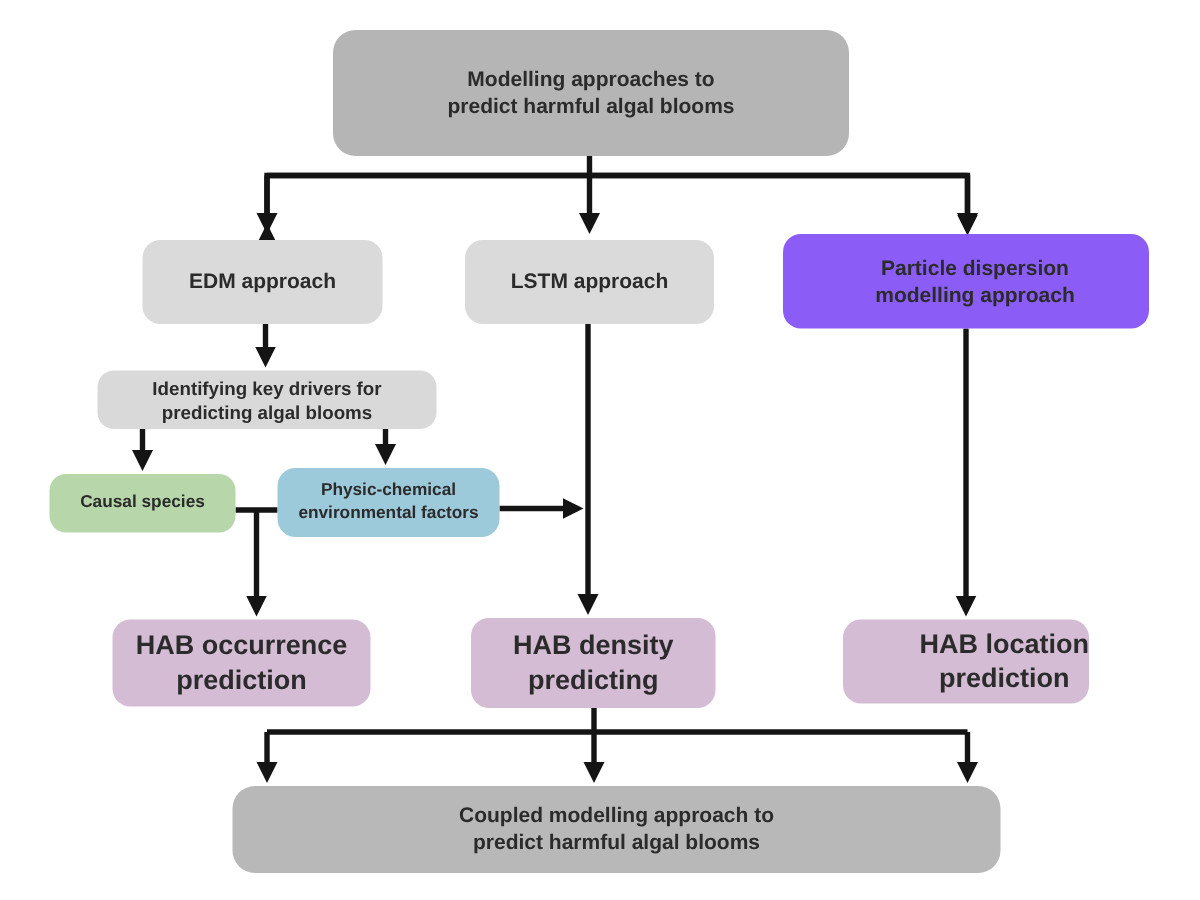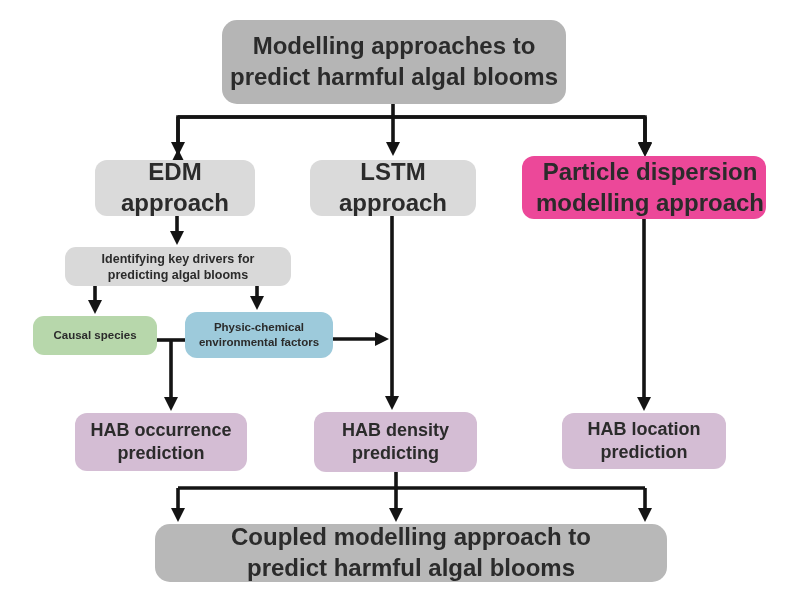--- a/index.html
+++ b/index.html
@@ -29,21 +29,21 @@
     text-align: center;
     font-weight: bold;
     color: #2b2b2b;
     white-space: pre-line;
     line-height: 1.28;
     box-sizing: border-box;
   }
   .r14 { border-radius: 15px; }
   .r12 { border-radius: 12px; }
   .r10 { border-radius: 11px; }
-  .fs19 { font-size: 24px; }
+  .fs19 { font-size: 14px; }
   .fs18 { font-size: 18px; }
   .fs12 { font-size: 12.5px; }
   .fs11 { font-size: 11.5px; }
 
   
   #n-root        { left: 222px; top: 20px;  width: 344px; height: 84px; }
   #n-edm         { left: 95px;  top: 160px; width: 160px; height: 56px; }
   #n-lstm        { left: 310px; top: 160px; width: 166px; height: 56px; }
   #n-particle    { left: 522px; top: 156px; width: 244px; height: 63px; }
   #n-identifying { left: 65px;  top: 247px; width: 226px; height: 39px; }
@@ -106,21 +106,21 @@
   </div>
 
   <div class="node r12 fs19" id="n-edm" style="background-color: rgb(218, 218, 218);">
     <span>EDM approach</span>
   </div>
 
   <div class="node r12 fs19" id="n-lstm" style="background-color: rgb(218, 218, 218); text-align: center;">
     <span>LSTM approach</span>
   </div>
 
-  <div class="node r12 fs19" id="n-particle" style="background-color: #ec4899; padding-left: 12px;">
+  <div class="node r12 fs19" id="n-particle" style="background-color: #8b5cf6; padding-left: 12px;">
     <span>Particle dispersion
 modelling approach</span>
   </div>
 
   <div class="node r10 fs11" id="n-causal" style="background-color: rgb(183, 215, 171);">
     <span>Causal species</span>
   </div>
 
   <div class="node r10 fs12" id="n-identifying" style="background-color: rgb(217, 217, 217);">
     <span>Identifying key drivers for
@@ -135,21 +135,21 @@
   <div class="node r12 fs18" id="n-hab-occurrence" style="background-color: rgb(212, 189, 212);">
     <span>HAB occurrence
 prediction</span>
   </div>
 
   <div class="node r12 fs18" id="n-hab-density" style="background-color: rgb(212, 189, 212);">
     <span>HAB density
 predicting</span>
   </div>
 
-  <div class="node r12 fs18" id="n-hab-location" style="background-color: rgb(212, 189, 212);">
+  <div class="node r12 fs18" id="n-hab-location" style="background-color: rgb(212, 189, 212); justify-content: flex-end;">
     <span>HAB location
 prediction</span>
   </div>
 
   <div class="node r14 fs19" id="n-coupled" style="background-color: rgb(184, 184, 184);">
     <span>Coupled modelling approach  to
 predict harmful algal blooms</span>
   </div>
 
 </div>

